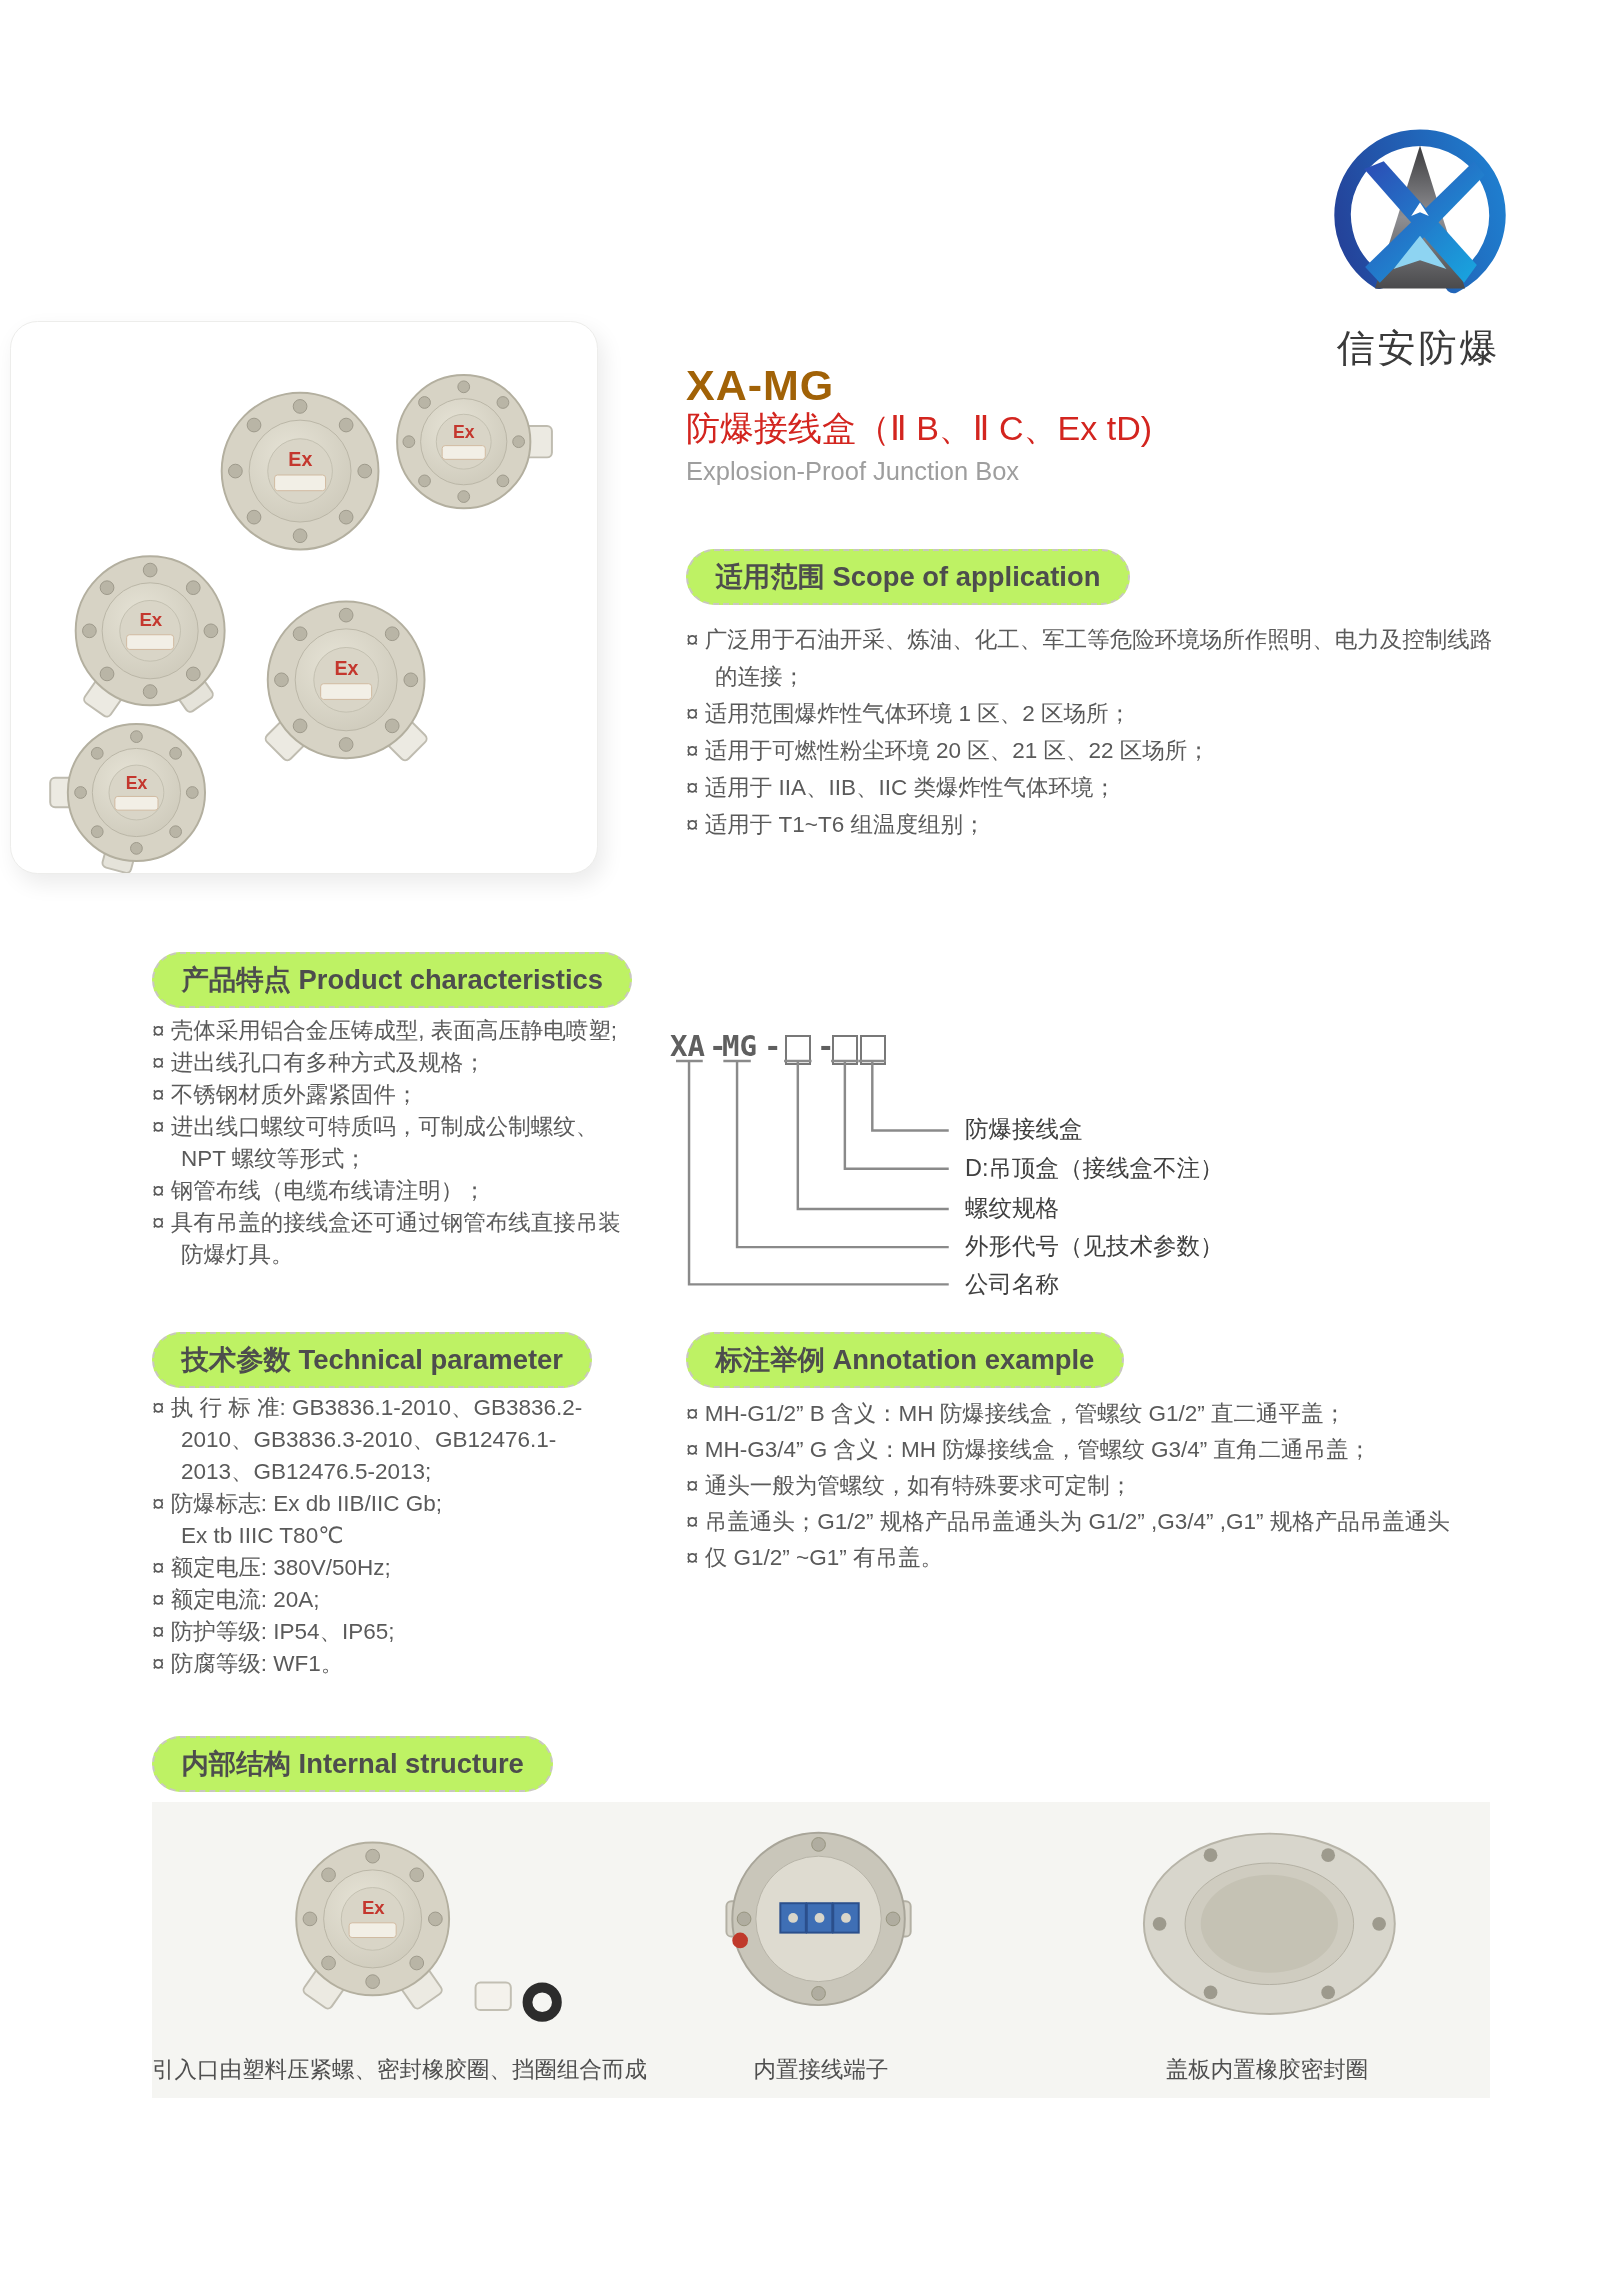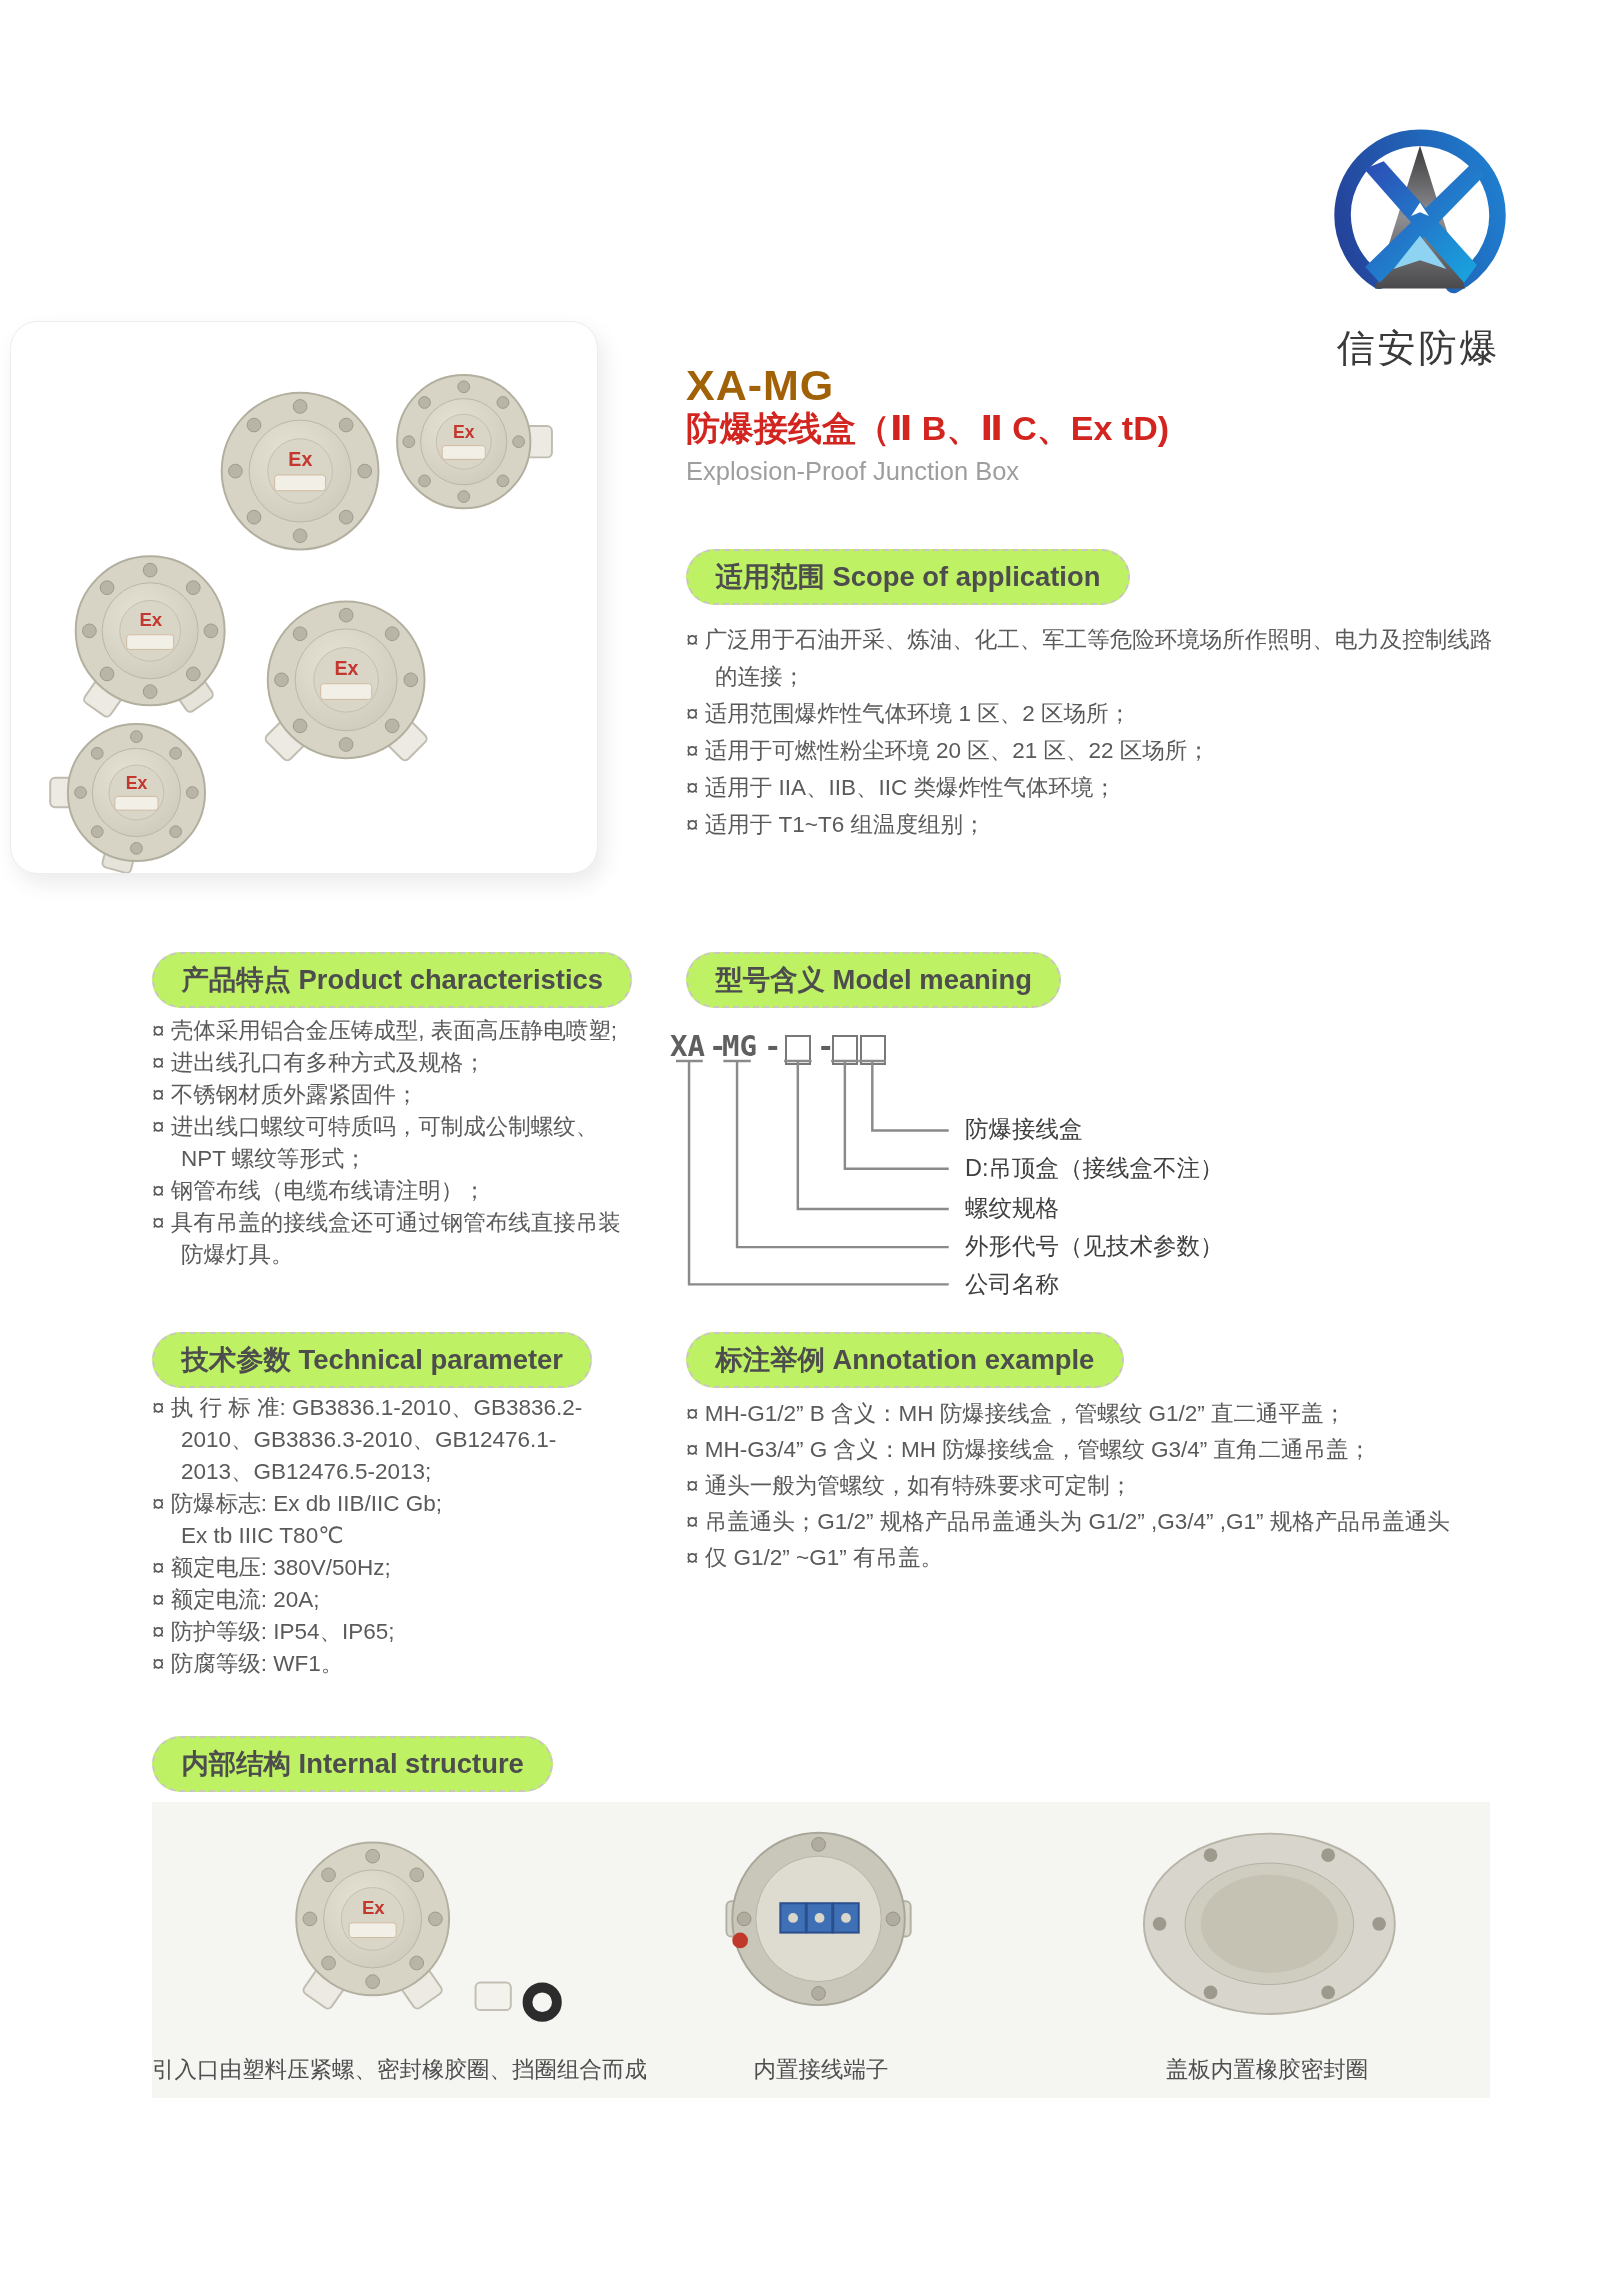--- a/index.html
+++ b/index.html
@@ -10,21 +10,21 @@
   
   .brand-name{position:absolute;left:1296px;top:323px;width:245px;text-align:center;
       font-family:"Liberation Serif","DejaVu Serif",serif;font-size:38px;color:#3a3a3a;letter-spacing:2.9px;}
 
   
   .photo-card{position:absolute;left:9.8px;top:321px;width:586px;height:551px;background:#fff;
       border:1px solid #ededeb;border-radius:27.4px;box-shadow:5.9px 9.8px 21.6px rgba(0,0,0,0.08);}
 
   
   .model-title{position:absolute;left:686px;top:361px;font-size:43px;font-weight:800;color:#a16207;letter-spacing:1px;}
-  .cn-title{position:absolute;left:686px;top:406px;font-size:34px;font-weight:700;color:#d3251f;}
+  .cn-title{position:absolute;left:686px;top:406px;font-size:34px;font-weight:400;color:#d3251f;}
   .en-title{position:absolute;left:686px;top:457px;font-size:25.5px;color:#9e9e9e;}
 
   
   .pill{position:absolute;display:inline-block;border:2px dashed #c9c7c0;border-radius:29px;
         background:#bef264;padding:7.8px 27.4px;font-size:27.4px;font-weight:bold;color:#4d4d4d;white-space:nowrap;}
 
   
   .blist{position:absolute;}
   .ln{white-space:nowrap;color:#5a5a5a;}
   .scope-list{left:686px;top:621px;font-size:22.5px;line-height:37px;}
@@ -214,21 +214,20 @@
     <div class="ln">¤ 壳体采用铝合金压铸成型, 表面高压静电喷塑;</div>
     <div class="ln">¤ 进出线孔口有多种方式及规格；</div>
     <div class="ln">¤ 不锈钢材质外露紧固件；</div>
     <div class="ln">¤ 进出线口螺纹可特质吗，可制成公制螺纹、</div>
     <div class="ln cont">NPT 螺纹等形式；</div>
     <div class="ln">¤ 钢管布线（电缆布线请注明）；</div>
     <div class="ln">¤ 具有吊盖的接线盒还可通过钢管布线直接吊装</div>
     <div class="ln cont">防爆灯具。</div>
   </div>
 
-  <div class="pill" style="left:686px;top:952px">型号含义 Model meaning</div>
   <div>
     <span class="mtoken" style="left:670px">XA</span>
     <span class="mtoken" style="left:709px">-</span>
     <span class="mtoken" style="left:722px">MG</span>
     <span class="mtoken" style="left:764px">-</span>
     <span class="mbox" style="left:785px"></span>
     <span class="mtoken" style="left:817px">-</span>
     <span class="mbox" style="left:832px"></span>
     <span class="mbox" style="left:860px"></span>
 

